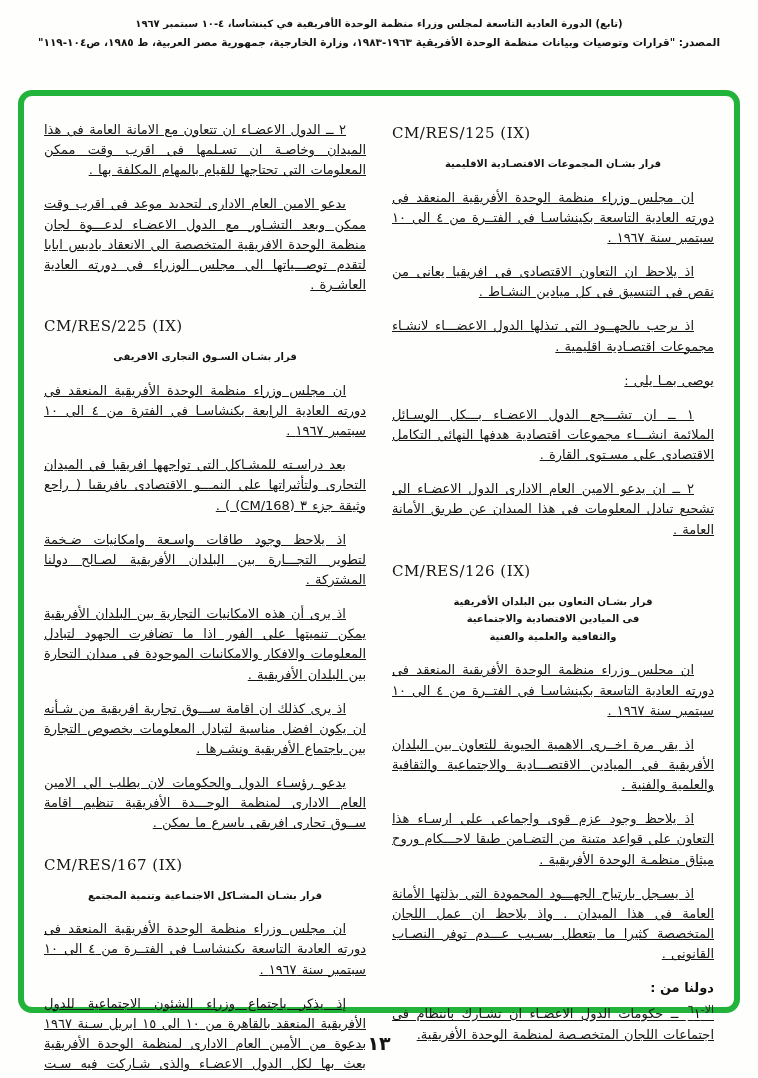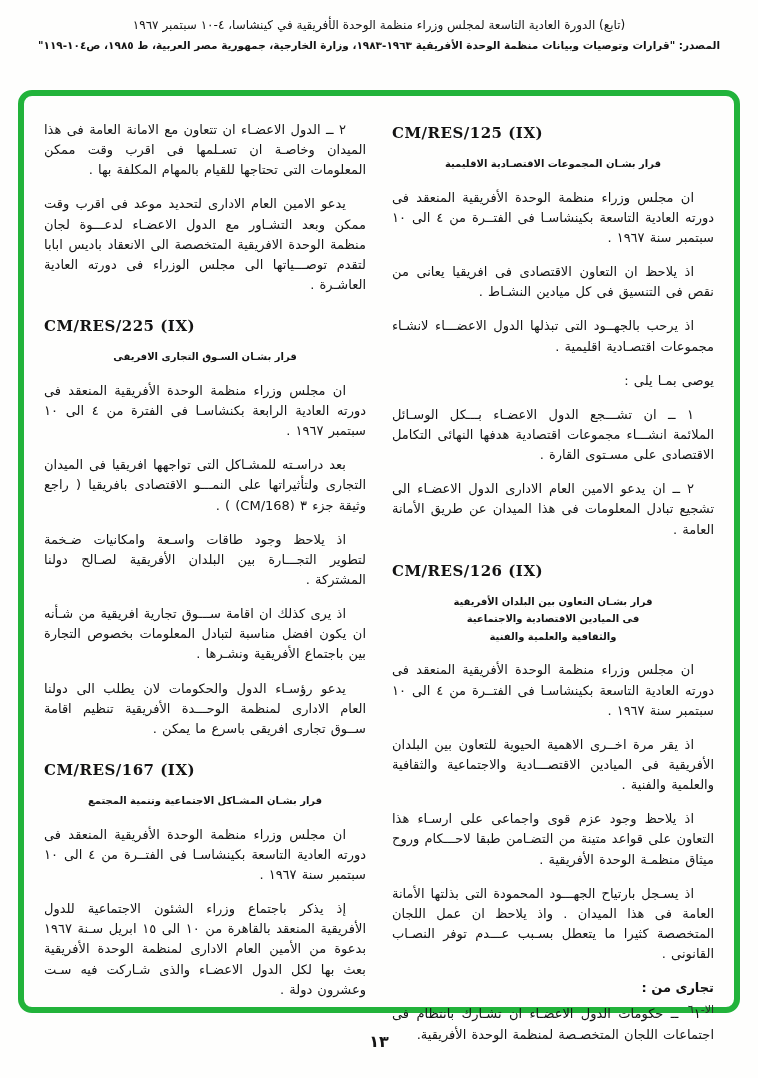--- a/index.html
+++ b/index.html
@@ -3,53 +3,53 @@
 <meta charset="utf-8">
 <style>
   html, body { margin:0; padding:0; background:#ffffff; }
   .page {
     position:relative; width:758px; height:1078px;
     background:#fefefd; color:#141414;
     font-family:"DejaVu Sans", sans-serif;
     overflow:hidden;
   }
   .header { text-align:center; direction:rtl; padding-top:18px; }
-  .header-line1 { font-weight:normal; font-size:12px; letter-spacing:0.2px; }
+  .header-line1 { font-weight:bold; font-size:10px; letter-spacing:0.2px; }
   .header-line2 { font-weight:bold; font-size:10.5px; margin-top:7px; }
 
   .content-box {
     position:absolute; left:18px; top:90px;
     width:722px; height:923px; box-sizing:border-box;
     border:6px solid #22b33b; border-radius:14px;
     padding:24px 20px 8px 20px;
     display:flex; gap:26px; direction:rtl;
     background:#fefefd;
   }
   .col { flex:1 1 0; min-width:0; direction:rtl; text-align:justify;
          font-size:13px; line-height:1.55; }
   .block-code {
     direction:ltr; text-align:left; unicode-bidi:embed;
     font-family:"DejaVu Serif", serif; font-size:15px;
-    margin:20px 0 10px 0; letter-spacing:0.5px;font-weight:bold;
+    margin:20px 0 10px 0; letter-spacing:0.5px;
   }
   .col .block-code:first-child { margin-top:2px; }
   .block-title {
     text-align:center; font-weight:bold; font-size:10px;
     margin:8px 0 15px 0; line-height:1.75; text-indent:0;
   }
-  .block-para { margin:0 0 14px 0; text-indent:20px; word-spacing:1px; }
+  .block-para { margin:0 0 14px 0; text-indent:20px; word-spacing:1px;text-decoration:underline; }
   .block-para.noindent { text-indent:0; }
   .block-subhead { font-weight:bold; margin:2px 0 3px 0; text-align:right; }
   .annot { font-size:11px; vertical-align:super; color:#2b2b2b; padding-left:2px; }
 
   .footer {
     position:absolute; top:1032px; left:0; width:100%;
     text-align:center; direction:rtl;
   }
-  .footer span { font-size:16px; font-weight:bold; letter-spacing:2px; }
+  .footer span { font-size:19px; font-weight:bold; letter-spacing:2px; }
 </style>
 </head>
 <body>
 
 <div class="page">
 
   <div class="header">
     <div class="header-line1">(تابع) الدورة العادية التاسعة لمجلس وزراء منظمة الوحدة الأفريقية في كينشاسا، ٤-١٠ سبتمبر ١٩٦٧</div>
     <div class="header-line2">المصدر: "قرارات وتوصيات وبيانات منظمة الوحدة الأفريقية ١٩٦٣-١٩٨٣، وزارة الخارجية، جمهورية مصر العربية، ط ١٩٨٥، ص١٠٤-١١٩"</div>
   </div>
@@ -69,35 +69,36 @@
         <div class="block-code">CM/RES/126 (IX)</div>
         <div class="block-title">
           <div>قرار بشـان التعاون بين البلدان الأفريقية</div>
           <div>فى الميادين الاقتصادية والاجتماعية</div>
           <div>والثقافية والعلمية والفنية</div>
         </div>
         <div class="block-para">ان مجلس وزراء منظمة الوحدة الأفريقية المنعقد فى دورته العادية التاسعة بكينشاسـا فى الفتــرة من ٤ الى ١٠ سبتمبر سنة ١٩٦٧ .</div>
         <div class="block-para">اذ يقر مرة اخــرى الاهمية الحيوية للتعاون بين البلدان الأفريقية فى الميادين الاقتصـــادية والاجتماعية والثقافية والعلمية والفنية .</div>
         <div class="block-para">اذ يلاحظ وجود عزم قوى واجماعى على ارسـاء هذا التعاون على قواعد متينة من التضـامن طبقا لاحـــكام وروح ميثاق منظمـة الوحدة الأفريقية .</div>
         <div class="block-para">اذ يسـجل بارتياح الجهـــود المحمودة التى بذلتها الأمانة العامة فى هذا الميدان . واذ يلاحظ ان عمل اللجان المتخصصة كثيرا ما يتعطل بسـبب عـــدم توفر النصـاب القانونى .</div>
-        <div class="block-subhead">تجارى من :</div>
+        <div class="block-subhead">دولنا من :</div>
         <div class="block-para noindent"><span class="annot">الا-٦</span>١ ــ حكومات الدول الاعضـاء ان تشـارك بانتظام فى اجتماعات اللجان المتخصـصة لمنظمة الوحدة الأفريقية.</div>
       </div>
     <div class="col">
         <div class="block-para">٢ ــ الدول الاعضـاء ان تتعاون مع الامانة العامة فى هذا الميدان وخاصـة ان تسـلمها فى اقرب وقت ممكن المعلومات التى تحتاجها للقيام بالمهام المكلفة بها .</div>
         <div class="block-para">يدعو الامين العام الادارى لتحديد موعد فى اقرب وقت ممكن وبعد التشـاور مع الدول الاعضـاء لدعـــوة لجان منظمة الوحدة الافريقية المتخصصة الى الانعقاد باديس ابابا لتقدم توصـــياتها الى مجلس الوزراء فى دورته العادية العاشـرة .</div>
         <div class="block-code">CM/RES/225 (IX)</div>
         <div class="block-title">
           <div>قرار بشـان السـوق التجارى الافريقى</div>
         </div>
         <div class="block-para">ان مجلس وزراء منظمة الوحدة الأفريقية المنعقد فى دورته العادية الرابعة بكنشاسـا فى الفترة من ٤ الى ١٠ سبتمبر ١٩٦٧ .</div>
         <div class="block-para">بعد دراسـته للمشـاكل التى تواجهها افريقيا فى الميدان التجارى ولتأثيراتها على النمـــو الاقتصادى بافريقيا ( راجع وثيقة جزء ٣ (CM/168) ) .</div>
         <div class="block-para">اذ يلاحظ وجود طاقات واسـعة وامكانيات ضـخمة لتطوير التجـــارة بين البلدان الأفريقية لصـالح دولنا المشتركة .</div>
+        <div class="block-para">اذ يرى أن هذه الامكانيات التجارية بين البلدان الأفريقية يمكن تنميتها على الفور اذا ما تضافرت الجهود لتبادل المعلومات والافكار والامكانيات الموجودة فى ميدان التجارة بين البلدان الأفريقية .</div>
         <div class="block-para">اذ يرى كذلك ان اقامة ســـوق تجارية افريقية من شـأنه ان يكون افضل مناسبة لتبادل المعلومات بخصوص التجارة بين باجتماع الأفريقية ونشـرها .</div>
-        <div class="block-para">يدعو رؤسـاء الدول والحكومات لان يطلب الى دولنا العام الادارى لمنظمة الوحـــدة الأفريقية تنظيم اقامة ســوق تجارى افريقى باسرع ما يمكن .</div>
+        <div class="block-para">يدعو رؤسـاء الدول والحكومات لان يطلب الى الامين العام الادارى لمنظمة الوحـــدة الأفريقية تنظيم اقامة ســوق تجارى افريقى باسرع ما يمكن .</div>
         <div class="block-code">CM/RES/167 (IX)</div>
         <div class="block-title">
           <div>قرار بشـان المشـاكل الاجتماعية وتنمية المجتمع</div>
         </div>
         <div class="block-para">ان مجلس وزراء منظمة الوحدة الأفريقية المنعقد فى دورته العادية التاسعة بكينشاسـا فى الفتــرة من ٤ الى ١٠ سبتمبر سنة ١٩٦٧ .</div>
         <div class="block-para">إذ يذكر باجتماع وزراء الشئون الاجتماعية للدول الأفريقية المنعقد بالقاهرة من ١٠ الى ١٥ ابريل سـنة ١٩٦٧ بدعوة من الأمين العام الادارى لمنظمة الوحدة الأفريقية بعث بها لكل الدول الاعضـاء والذى شـاركت فيه سـت وعشرون دولة .</div>
       </div>
   </div>
 
   <div class="footer">

